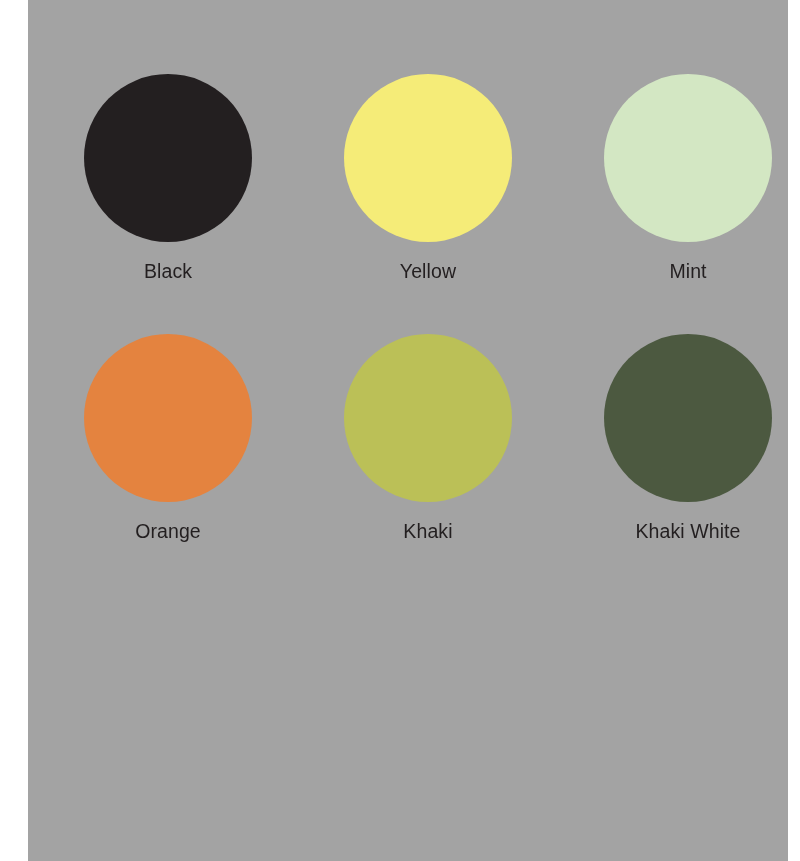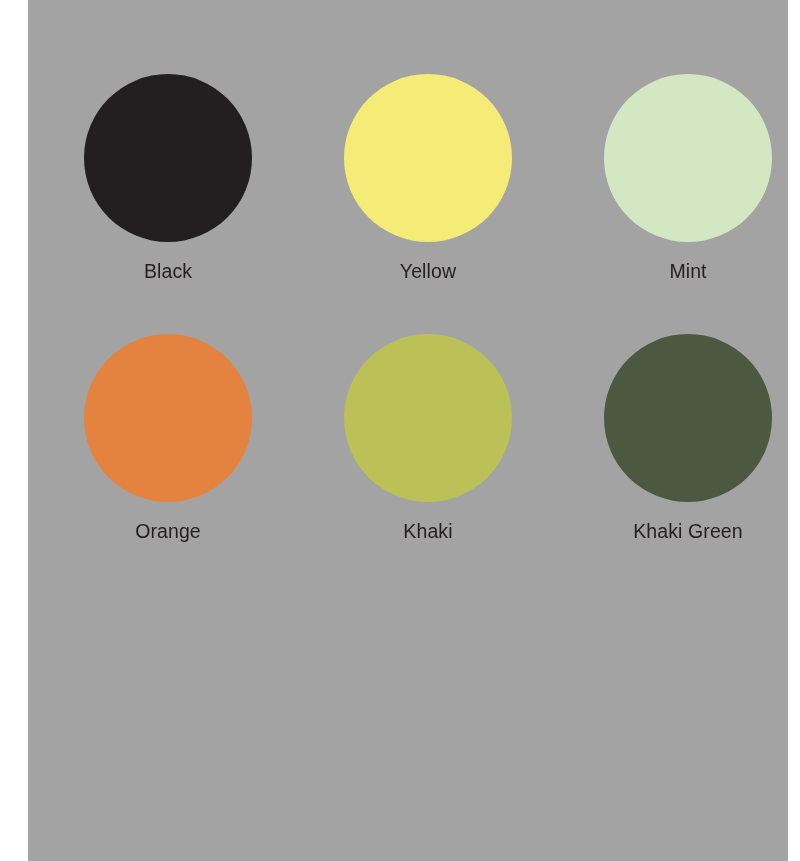--- a/index.html
+++ b/index.html
@@ -92,16 +92,16 @@
       <div class="swatch-cell">
         <div class="swatch-disc" style="background: rgb(228, 131, 63);"></div>
         <div class="swatch-label">Orange</div>
       </div>
       <div class="swatch-cell">
         <div class="swatch-disc" style="background: rgb(187, 192, 87);"></div>
         <div class="swatch-label">Khaki</div>
       </div>
       <div class="swatch-cell">
         <div class="swatch-disc" style="background: rgb(76, 89, 64);"></div>
-        <div class="swatch-label">Khaki Green</div>
+        <div class="swatch-label">Khaki White</div>
       </div>
     </div>
 </div>
 
 </body></html>

